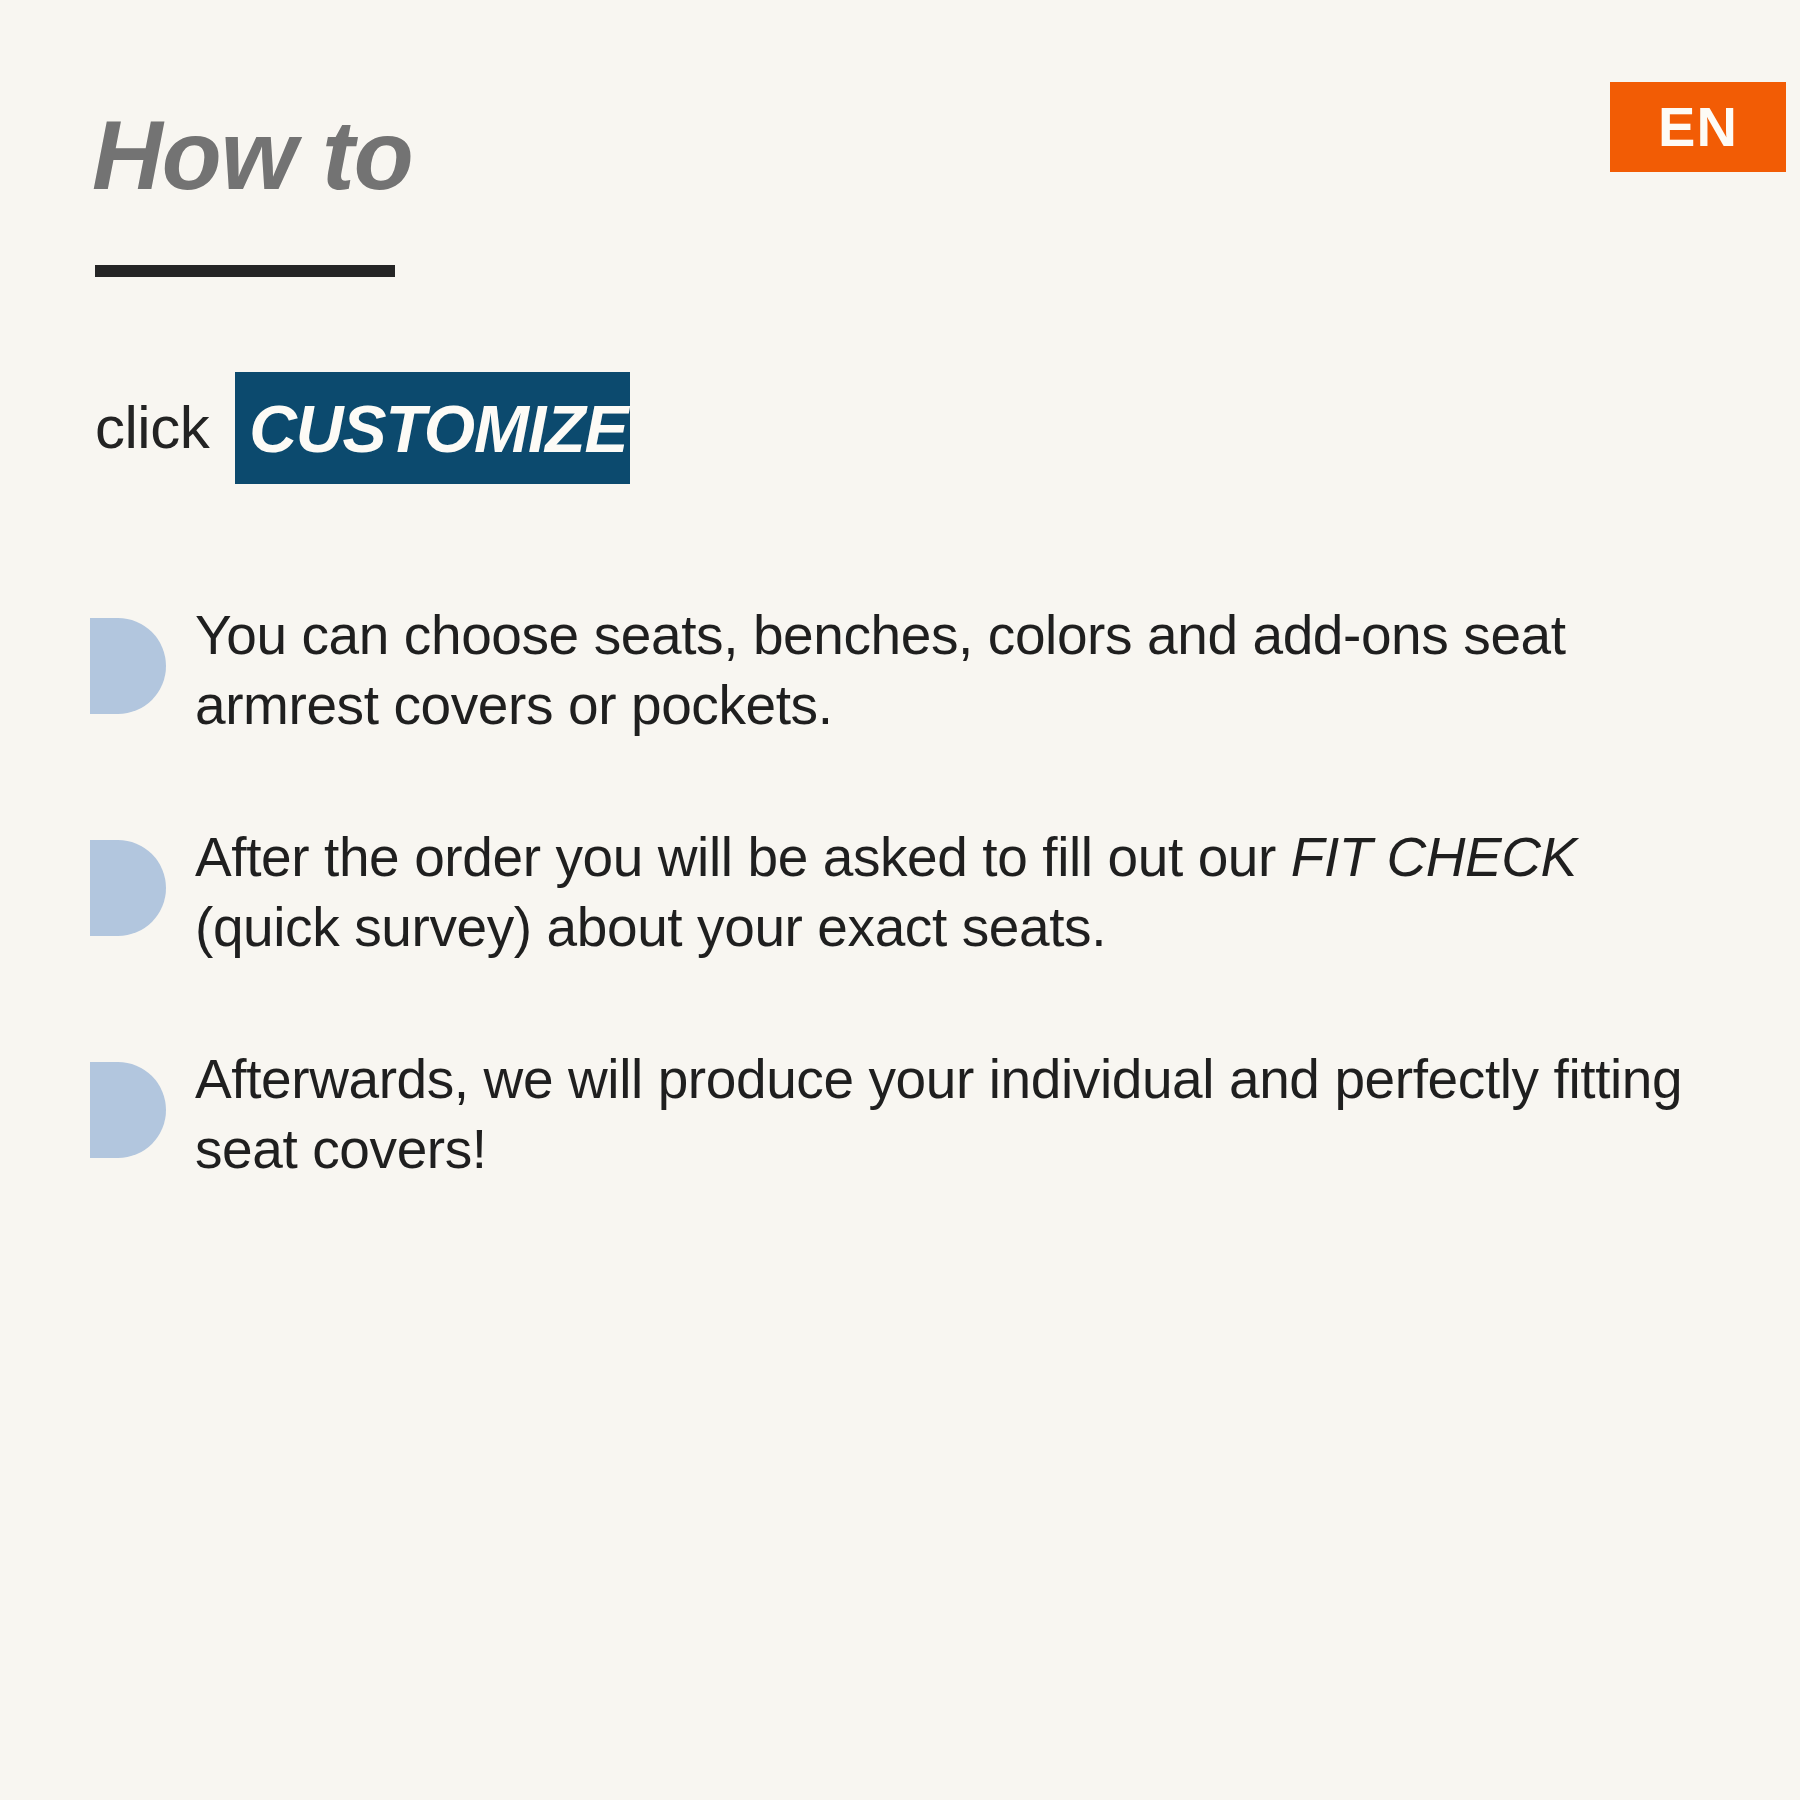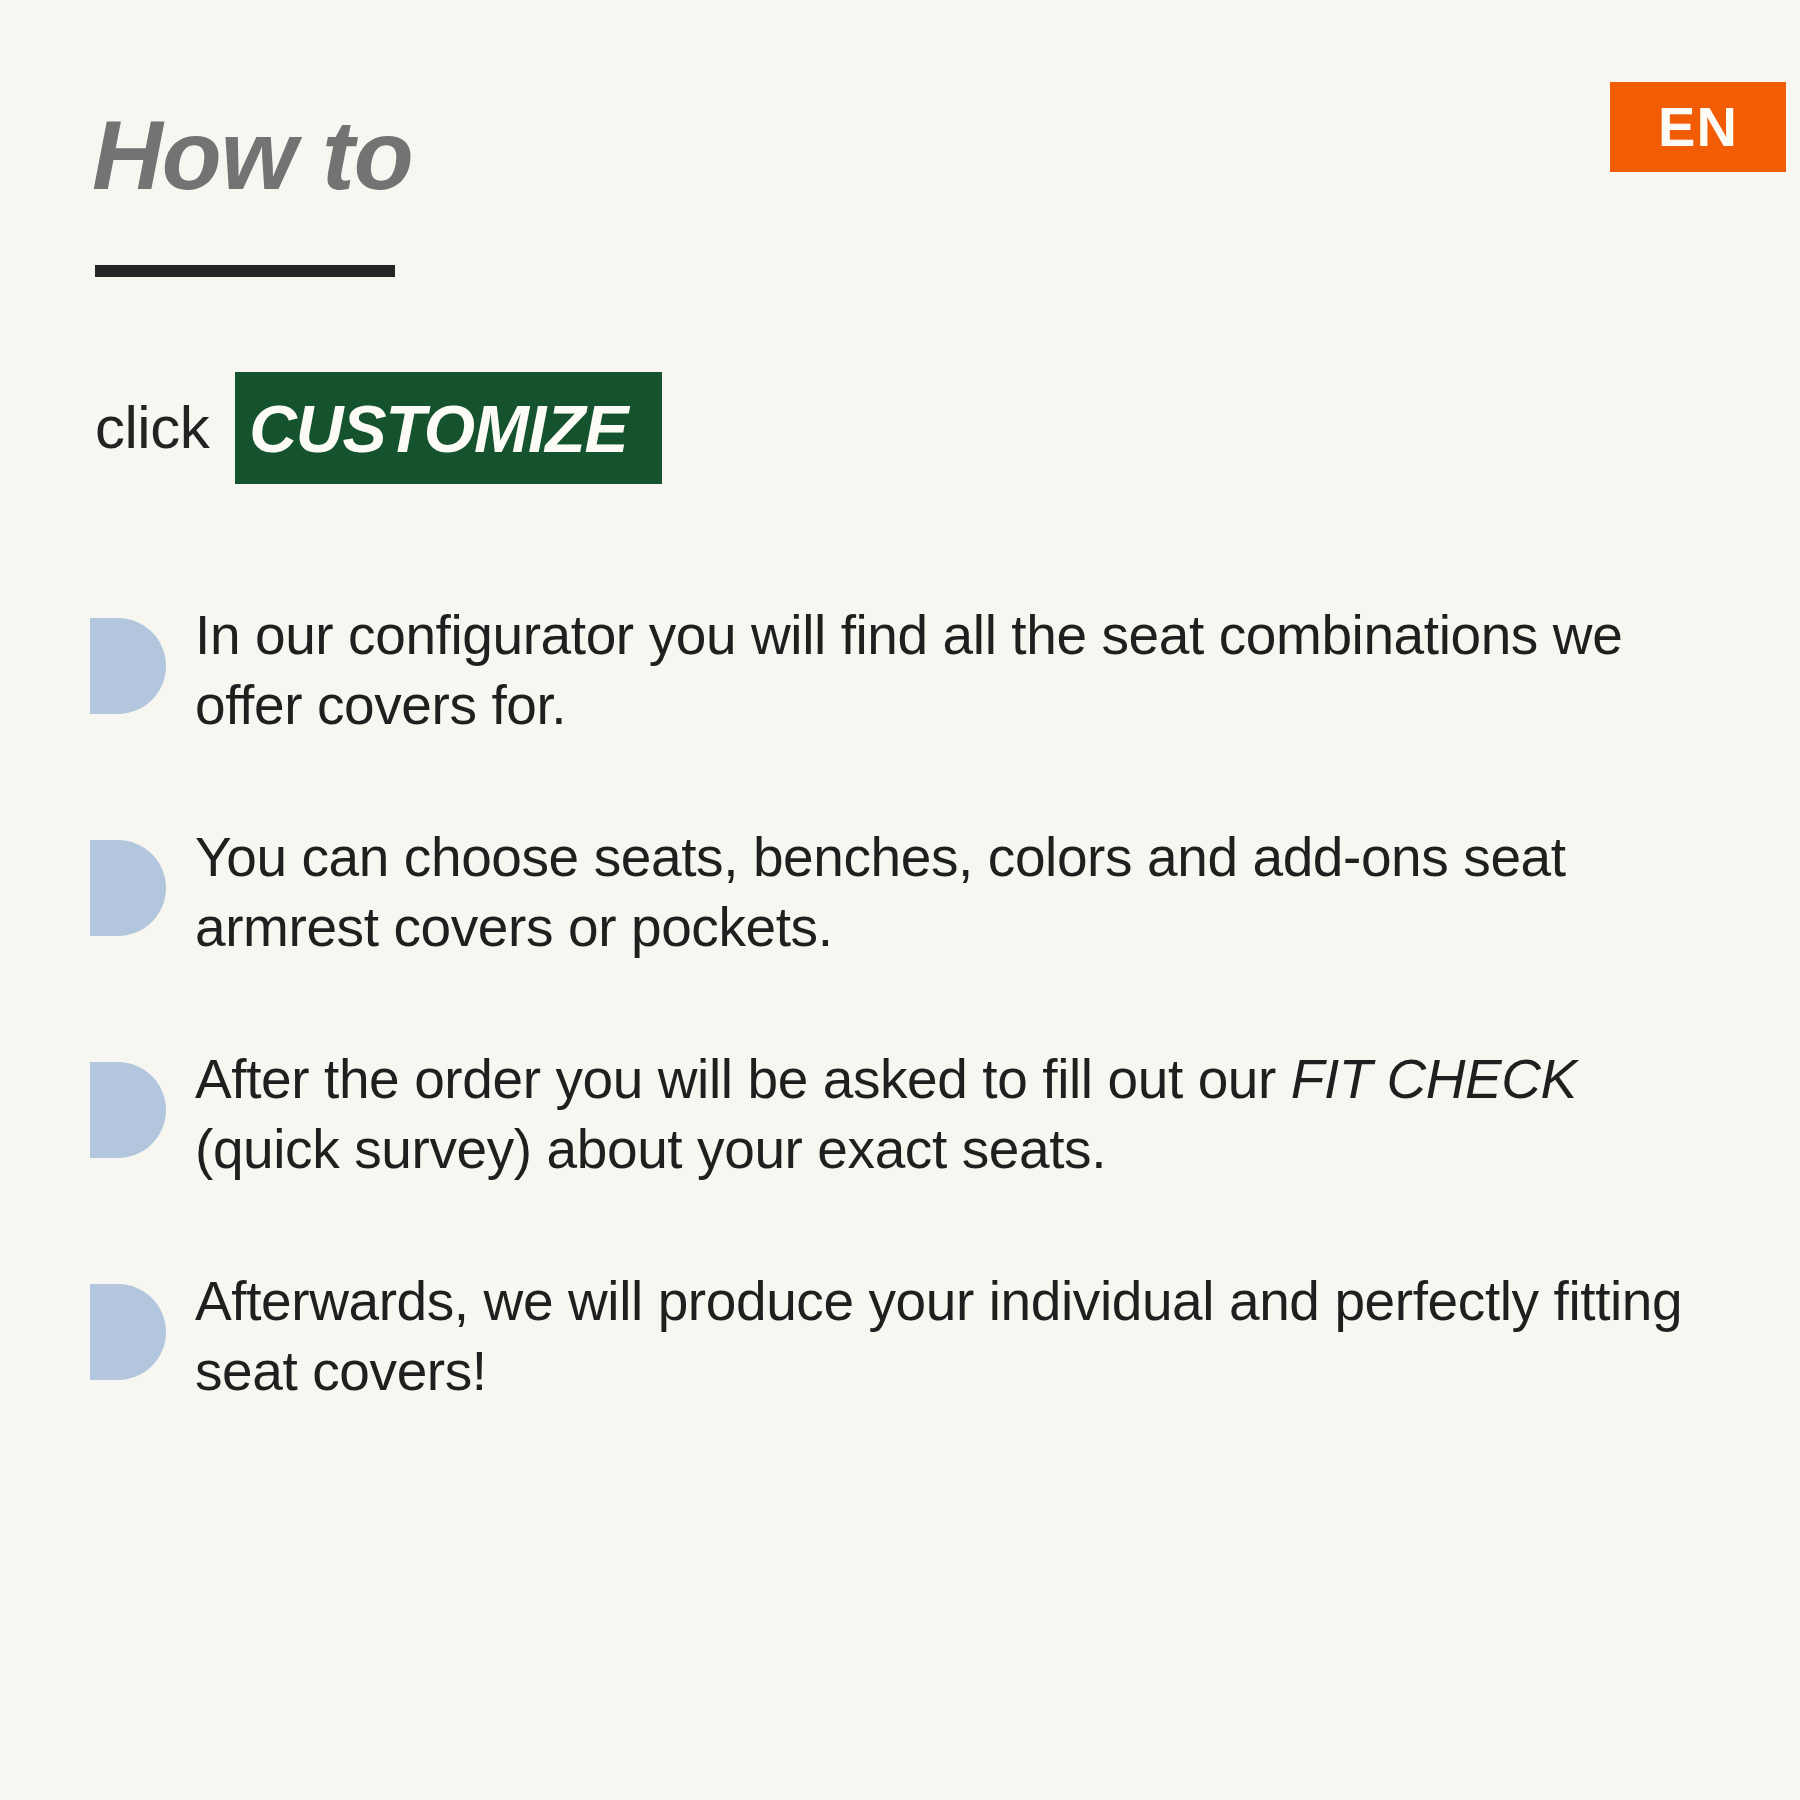--- a/index.html
+++ b/index.html
@@ -73,27 +73,27 @@
   }
   .cta-prefix {
     font-size:60px;
     font-weight:400;
     color:#232323;
     line-height:1;
     margin-right:26px;
     letter-spacing:-0.5px;
   }
   .cta-highlight {
-    background:#14532d;
+    background:#0c4a6e;
     color:#FDFBF6;
     font-size:66px;
     font-weight:bold;
     font-style:italic;
     line-height:1;
-    padding:24px 34px 22px 14px;
+    padding:24px 2px 22px 14px;
     letter-spacing:-1px;
     white-space:nowrap;
   }
 
   
   .steps {
     position:absolute;
     left:90px;
     top:600px;
     width:1640px;
@@ -142,24 +142,20 @@
 
   <div class="title-rule"></div>
 
   <div class="cta-line">
     <span class="cta-prefix">click</span>
     <span class="cta-highlight">CUSTOMIZE</span>
   </div>
 
   <div class="steps">
 
-    <div class="step">
-      <span class="step-marker"></span>
-      <div class="step-text">In our configurator you will find all the seat combinations we offer covers for.</div>
-    </div>
 
     <div class="step">
       <span class="step-marker"></span>
       <div class="step-text">You can choose seats, benches, colors and add-ons seat armrest covers or pockets.</div>
     </div>
 
     <div class="step">
       <span class="step-marker"></span>
       <div class="step-text"><span>After the order you will be asked to fill out our </span><b>FIT CHECK</b><span> (quick survey) about your exact seats.</span></div>
     </div>

